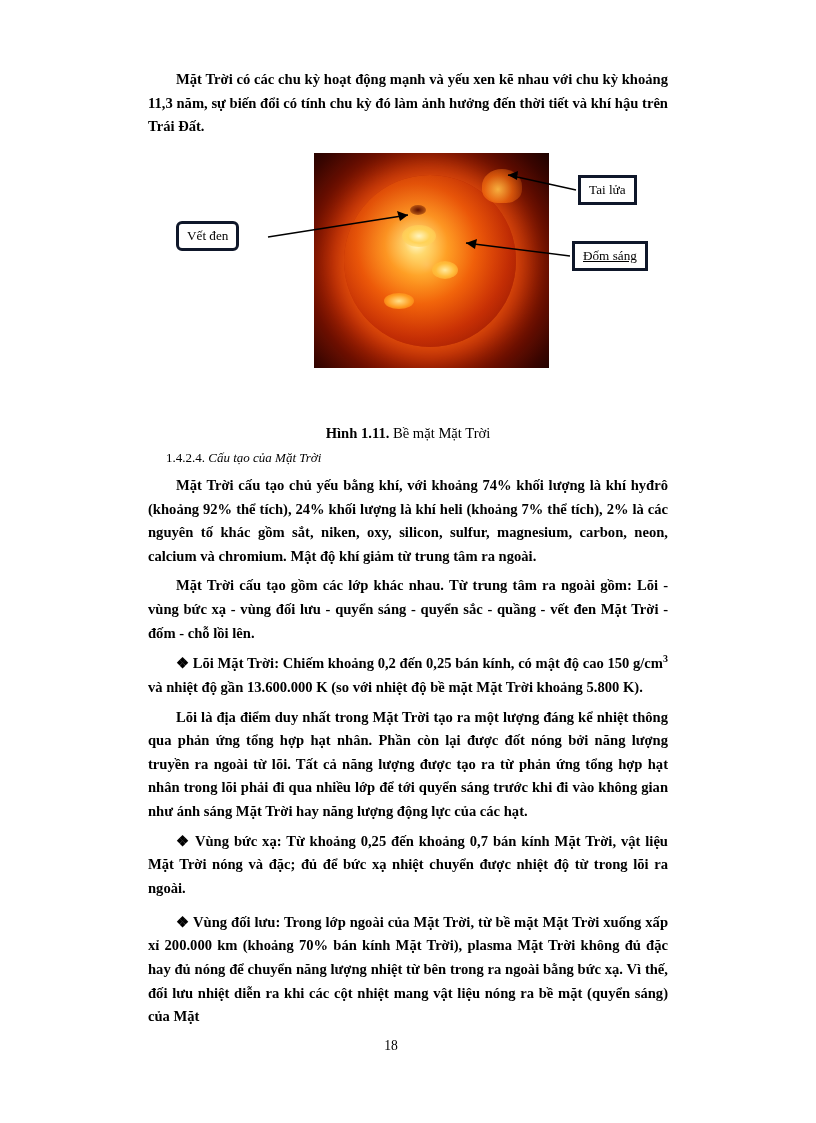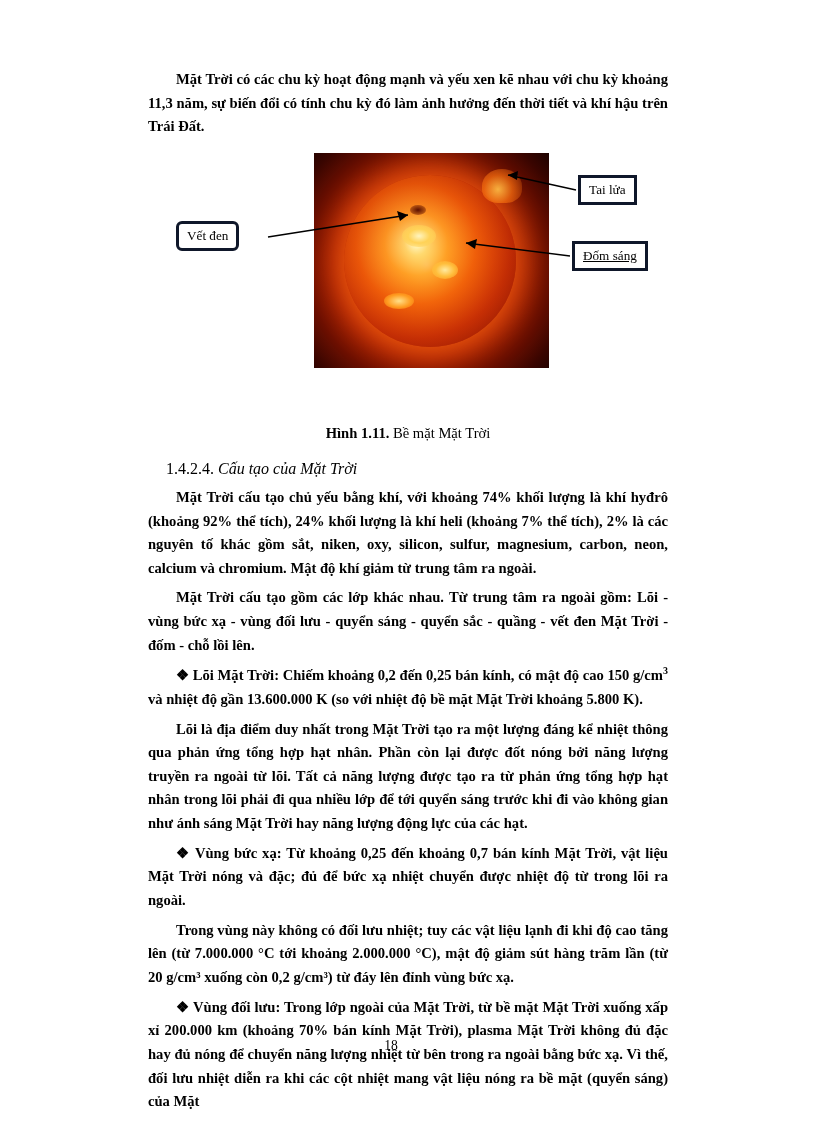--- a/index.html
+++ b/index.html
@@ -117,25 +117,25 @@
   .label-dom-sang { left: 424px; top: 88px; text-decoration: underline; }
   .fig-svg {
     position: absolute;
     left: 0; top: 0;
     width: 520px; height: 250px;
     pointer-events: none;
   }
   .fig-caption {
     text-align: center;
     font-size: 14.6px;
-    margin: 22px 0 18px 0;
+    margin: 22px 0 8px 0;
   }
   .fig-caption b { font-weight: bold; }
   .sec-head {
-    font-size: 16px;
+    font-size: 13px;
     margin: 0 0 8px 18px;
   }
   .sec-head i { font-style: italic; }
   sup { font-size: 10px; vertical-align: super; }
   .page-number {
     position: absolute;
     left: 0;
     top: 1038px;
     width: 782px;
     text-align: center;
@@ -186,20 +186,19 @@
     <p class="indent">Mặt Trời cấu tạo chủ yếu bằng khí, với khoảng 74% khối lượng là khí hyđrô (khoảng 92% thể tích), 24% khối lượng là khí heli (khoảng 7% thể tích), 2% là các nguyên tố khác gồm sắt, niken, oxy, silicon, sulfur, magnesium, carbon, neon, calcium và chromium. Mật độ khí giảm từ trung tâm ra ngoài.</p>
     <div class="gap-s"></div>
     <p class="indent">Mặt Trời cấu tạo gồm các lớp khác nhau. Từ trung tâm ra ngoài gồm: Lõi - vùng bức xạ - vùng đối lưu - quyển sáng - quyển sắc - quầng - vết đen Mặt Trời - đốm - chỗ lồi lên.</p>
     <div class="gap-s"></div>
     <p class="indent"><span>❖ Lõi Mặt Trời: Chiếm khoảng 0,2 đến 0,25 bán kính, có mật độ cao 150 g/cm</span><sup>3</sup><span> và nhiệt độ gần 13.600.000 K (so với nhiệt độ bề mặt Mặt Trời khoảng 5.800 K).</span></p>
     <div class="gap-s"></div>
     <p class="indent">Lõi là địa điểm duy nhất trong Mặt Trời tạo ra một lượng đáng kể nhiệt thông qua phản ứng tổng hợp hạt nhân. Phần còn lại được đốt nóng bởi năng lượng truyền ra ngoài từ lõi. Tất cả năng lượng được tạo ra từ phản ứng tổng hợp hạt nhân trong lõi phải đi qua nhiều lớp để tới quyển sáng trước khi đi vào không gian như ánh sáng Mặt Trời hay năng lượng động lực của các hạt.</p>
     <div class="gap-s"></div>
     <p class="indent">❖ Vùng bức xạ: Từ khoảng 0,25 đến khoảng 0,7 bán kính Mặt Trời, vật liệu Mặt Trời nóng và đặc; đủ để bức xạ nhiệt chuyển được nhiệt độ từ trong lõi ra ngoài.</p>
     <div class="gap-s"></div>
-    <p class="indent">Trong vùng này không có đối lưu nhiệt; tuy các vật liệu lạnh đi khi độ cao tăng lên (từ 7.000.000 °C tới khoảng 2.000.000 °C), mật độ giảm sút hàng trăm lần (từ 20 g/cm³ xuống còn 0,2 g/cm³) từ đáy lên đỉnh vùng bức xạ.</p>
     <div class="gap-s"></div>
     <p class="indent">❖ Vùng đối lưu: Trong lớp ngoài của Mặt Trời, từ bề mặt Mặt Trời xuống xấp xỉ 200.000 km (khoảng 70% bán kính Mặt Trời), plasma Mặt Trời không đủ đặc hay đủ nóng để chuyển năng lượng nhiệt từ bên trong ra ngoài bằng bức xạ. Vì thế, đối lưu nhiệt diễn ra khi các cột nhiệt mang vật liệu nóng ra bề mặt (quyển sáng) của Mặt</p>
 
   </div>
 
   <div class="page-number">18</div>
 </div>
 
 </body></html>

